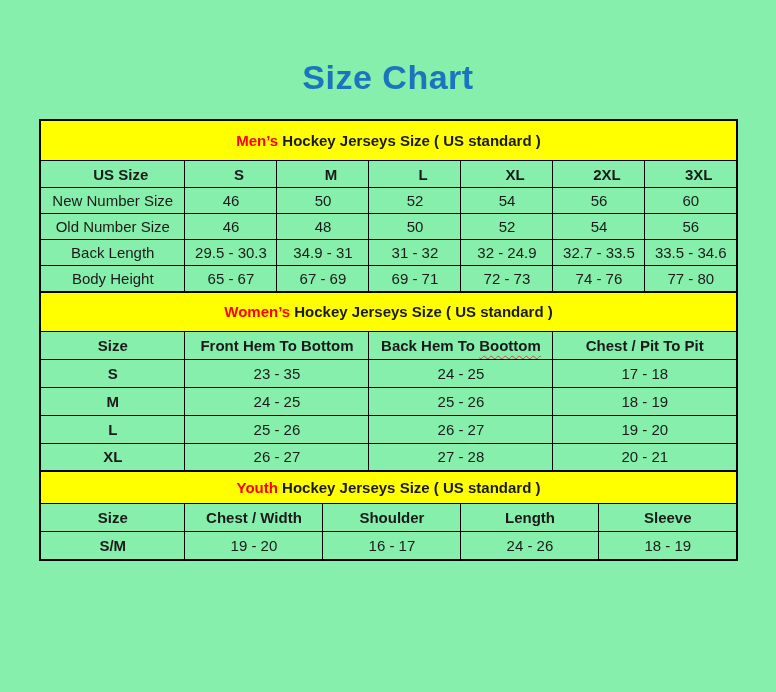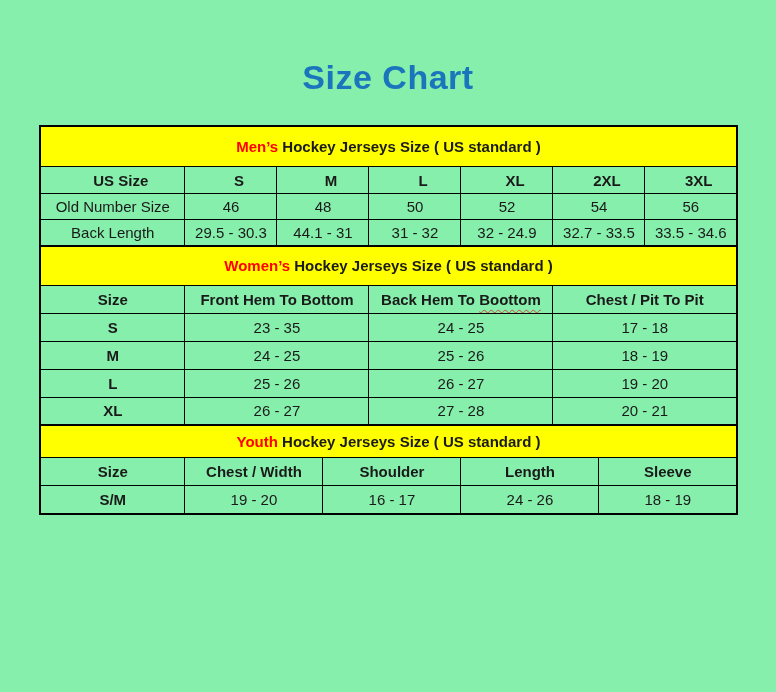--- a/index.html
+++ b/index.html
@@ -25,21 +25,21 @@
     padding-top: 58px;
     text-align: center;
     font-size: 34px;
     font-weight: bold;
     letter-spacing: 0.5px;
     color: #1b75bc;
   }
   .tables-wrap {
     position: absolute;
     left: 39px;
-    top: 125px;
+    top: 119px;
     width: 699px;
   }
   table.size-table {
     width: 100%;
     border-collapse: collapse;
     table-layout: fixed;
     border: 2px solid #000;
   }
   table.size-table + table.size-table {
     margin-top: -2px;
@@ -113,36 +113,54 @@
             <th>S</th>
             <th>M</th>
             <th>L</th>
             <th>XL</th>
             <th>2XL</th>
             <th>3XL</th>
           </tr>
       </thead>
       <tbody>
           <tr>
+            <th class="row-label">New Number Size</th>
+            <td>46</td>
+            <td>50</td>
+            <td>52</td>
+            <td>54</td>
+            <td>56</td>
+            <td>60</td>
+          </tr>
+          <tr>
             <th class="row-label">Old Number Size</th>
             <td>46</td>
             <td>48</td>
             <td>50</td>
             <td>52</td>
             <td>54</td>
             <td>56</td>
           </tr>
           <tr>
             <th class="row-label">Back Length</th>
             <td>29.5 - 30.3</td>
-            <td>44.1 - 31</td>
+            <td>34.9 - 31</td>
             <td>31 - 32</td>
             <td>32 - 24.9</td>
             <td>32.7 - 33.5</td>
             <td>33.5 - 34.6</td>
+          </tr>
+          <tr>
+            <th class="row-label">Body Height</th>
+            <td>65 - 67</td>
+            <td>67 - 69</td>
+            <td>69 - 71</td>
+            <td>72 - 73</td>
+            <td>74 - 76</td>
+            <td>77 - 80</td>
           </tr>
         </tbody>
     </table>
 
     <table class="size-table t-womens">
       <colgroup>
         <col style="width:20.8%">
         <col style="width:26.4%">
           <col style="width:26.4%">
           <col style="width:26.4%">

